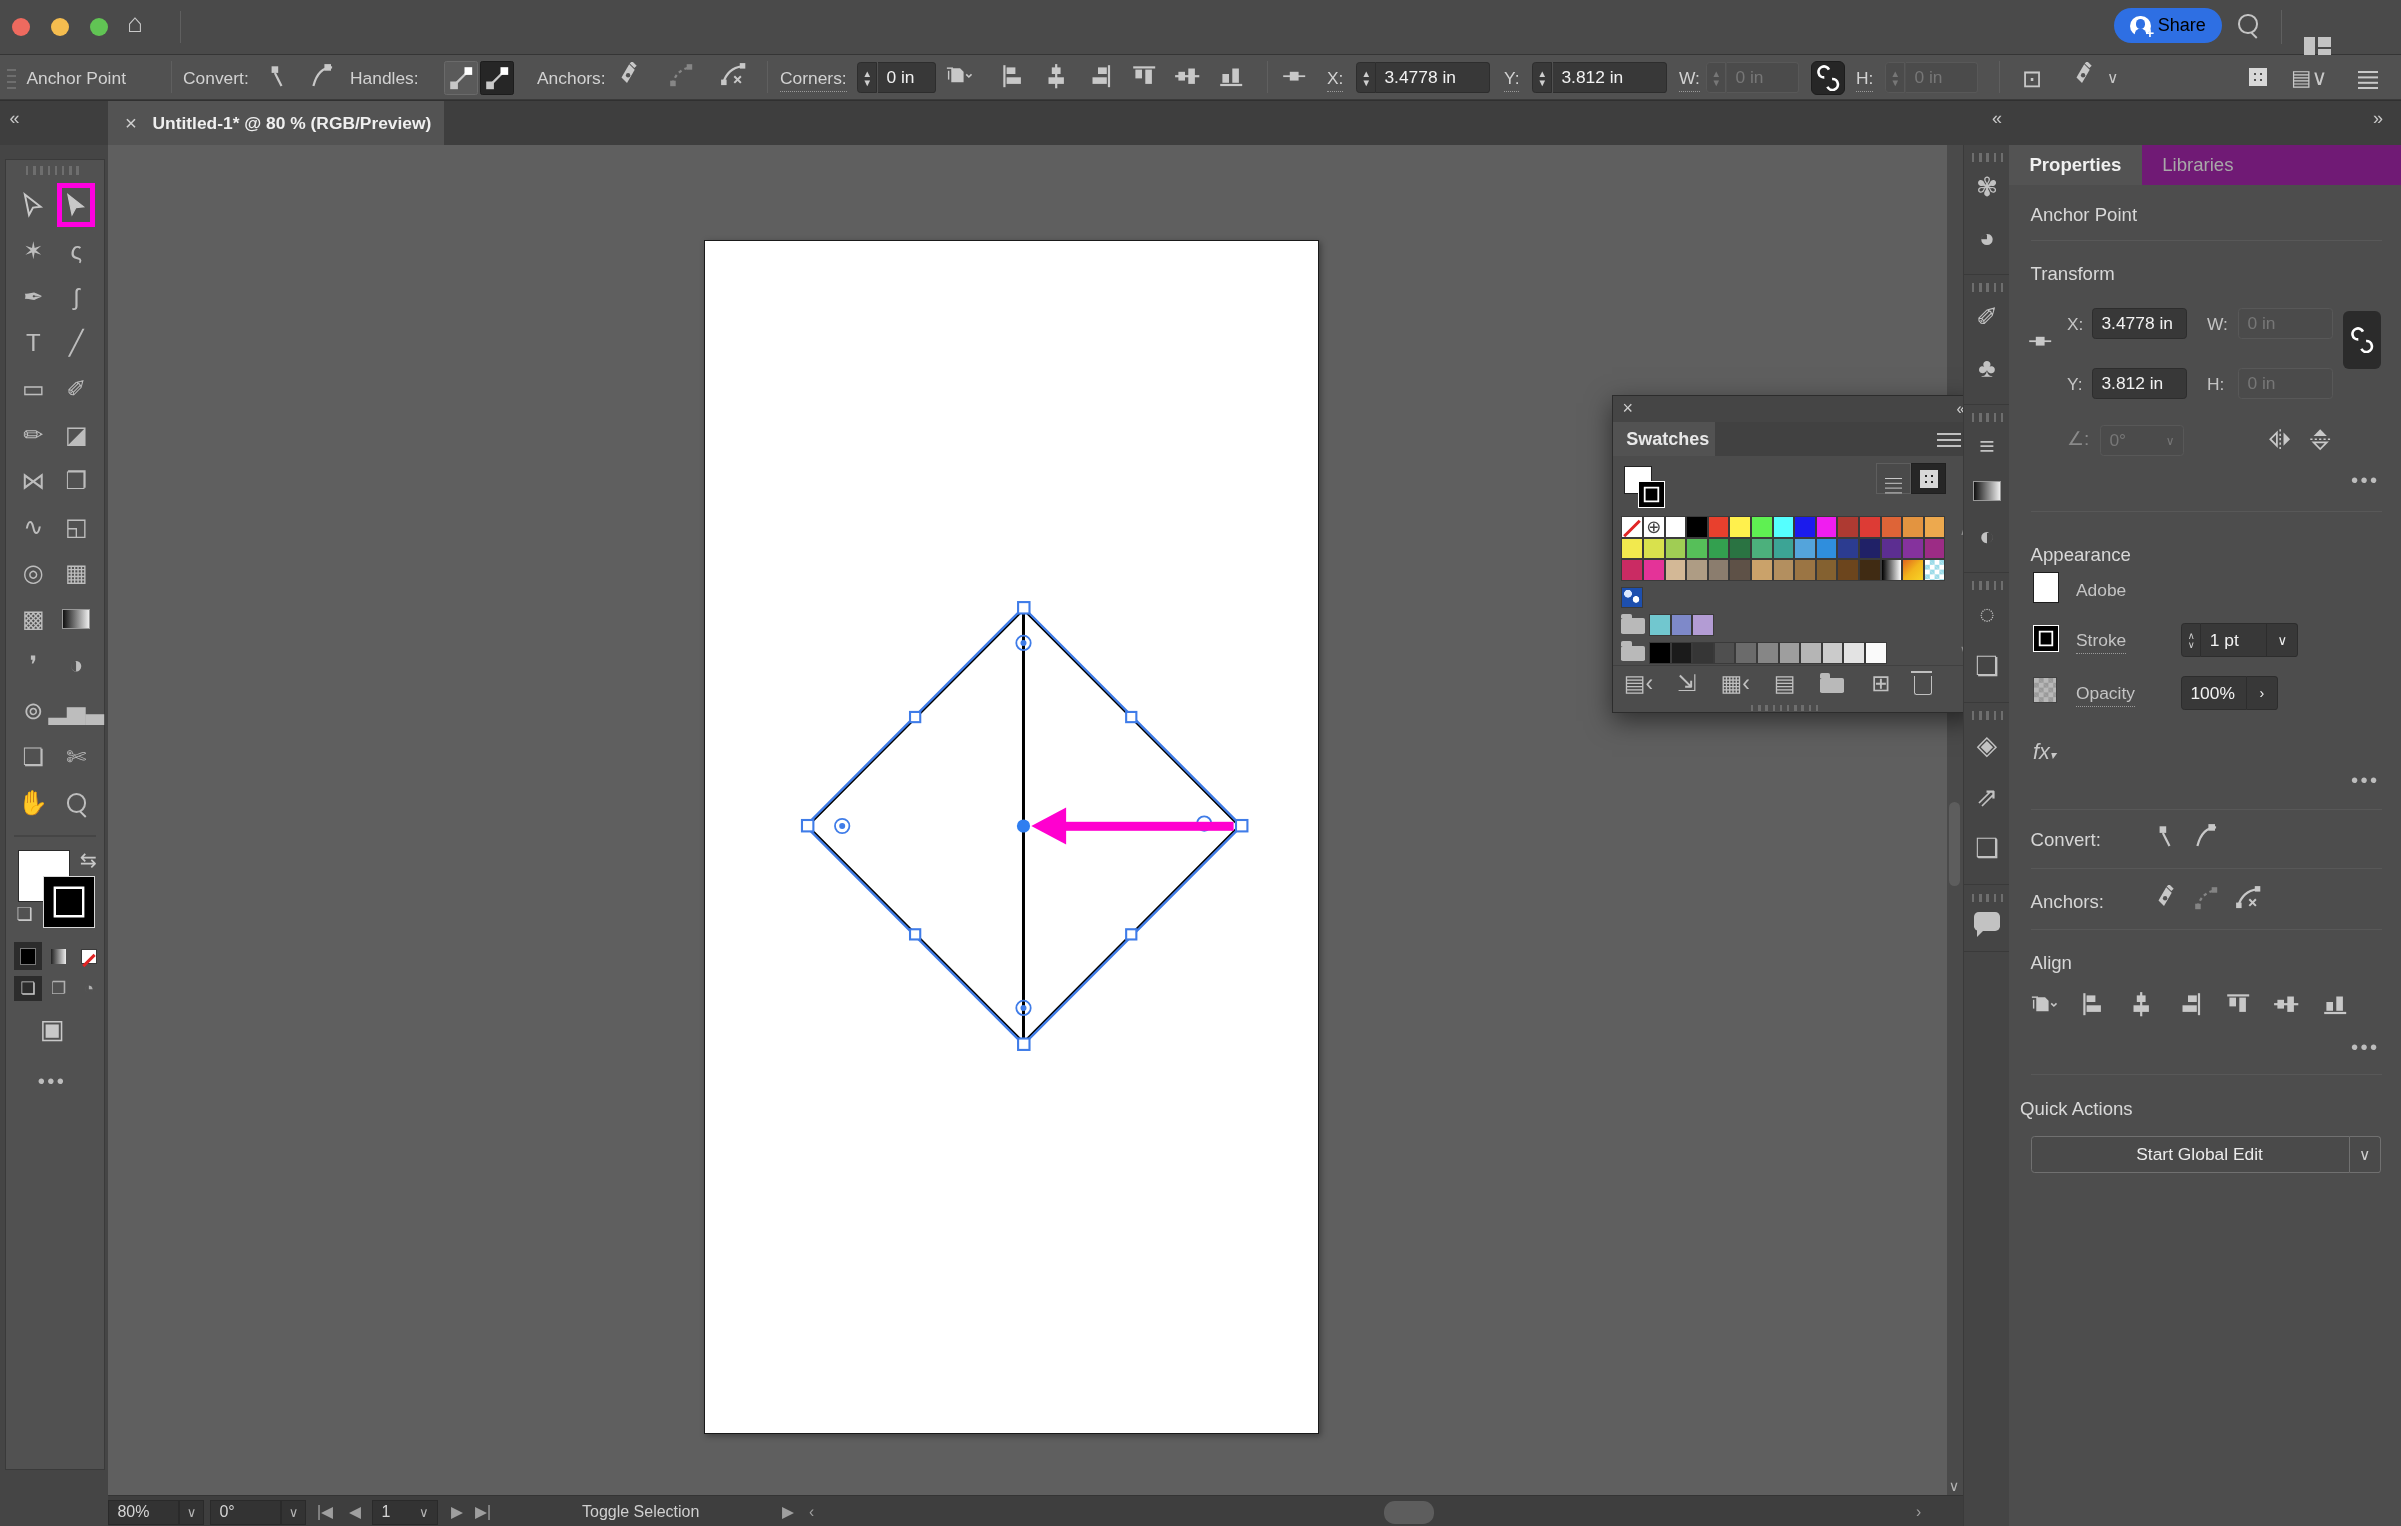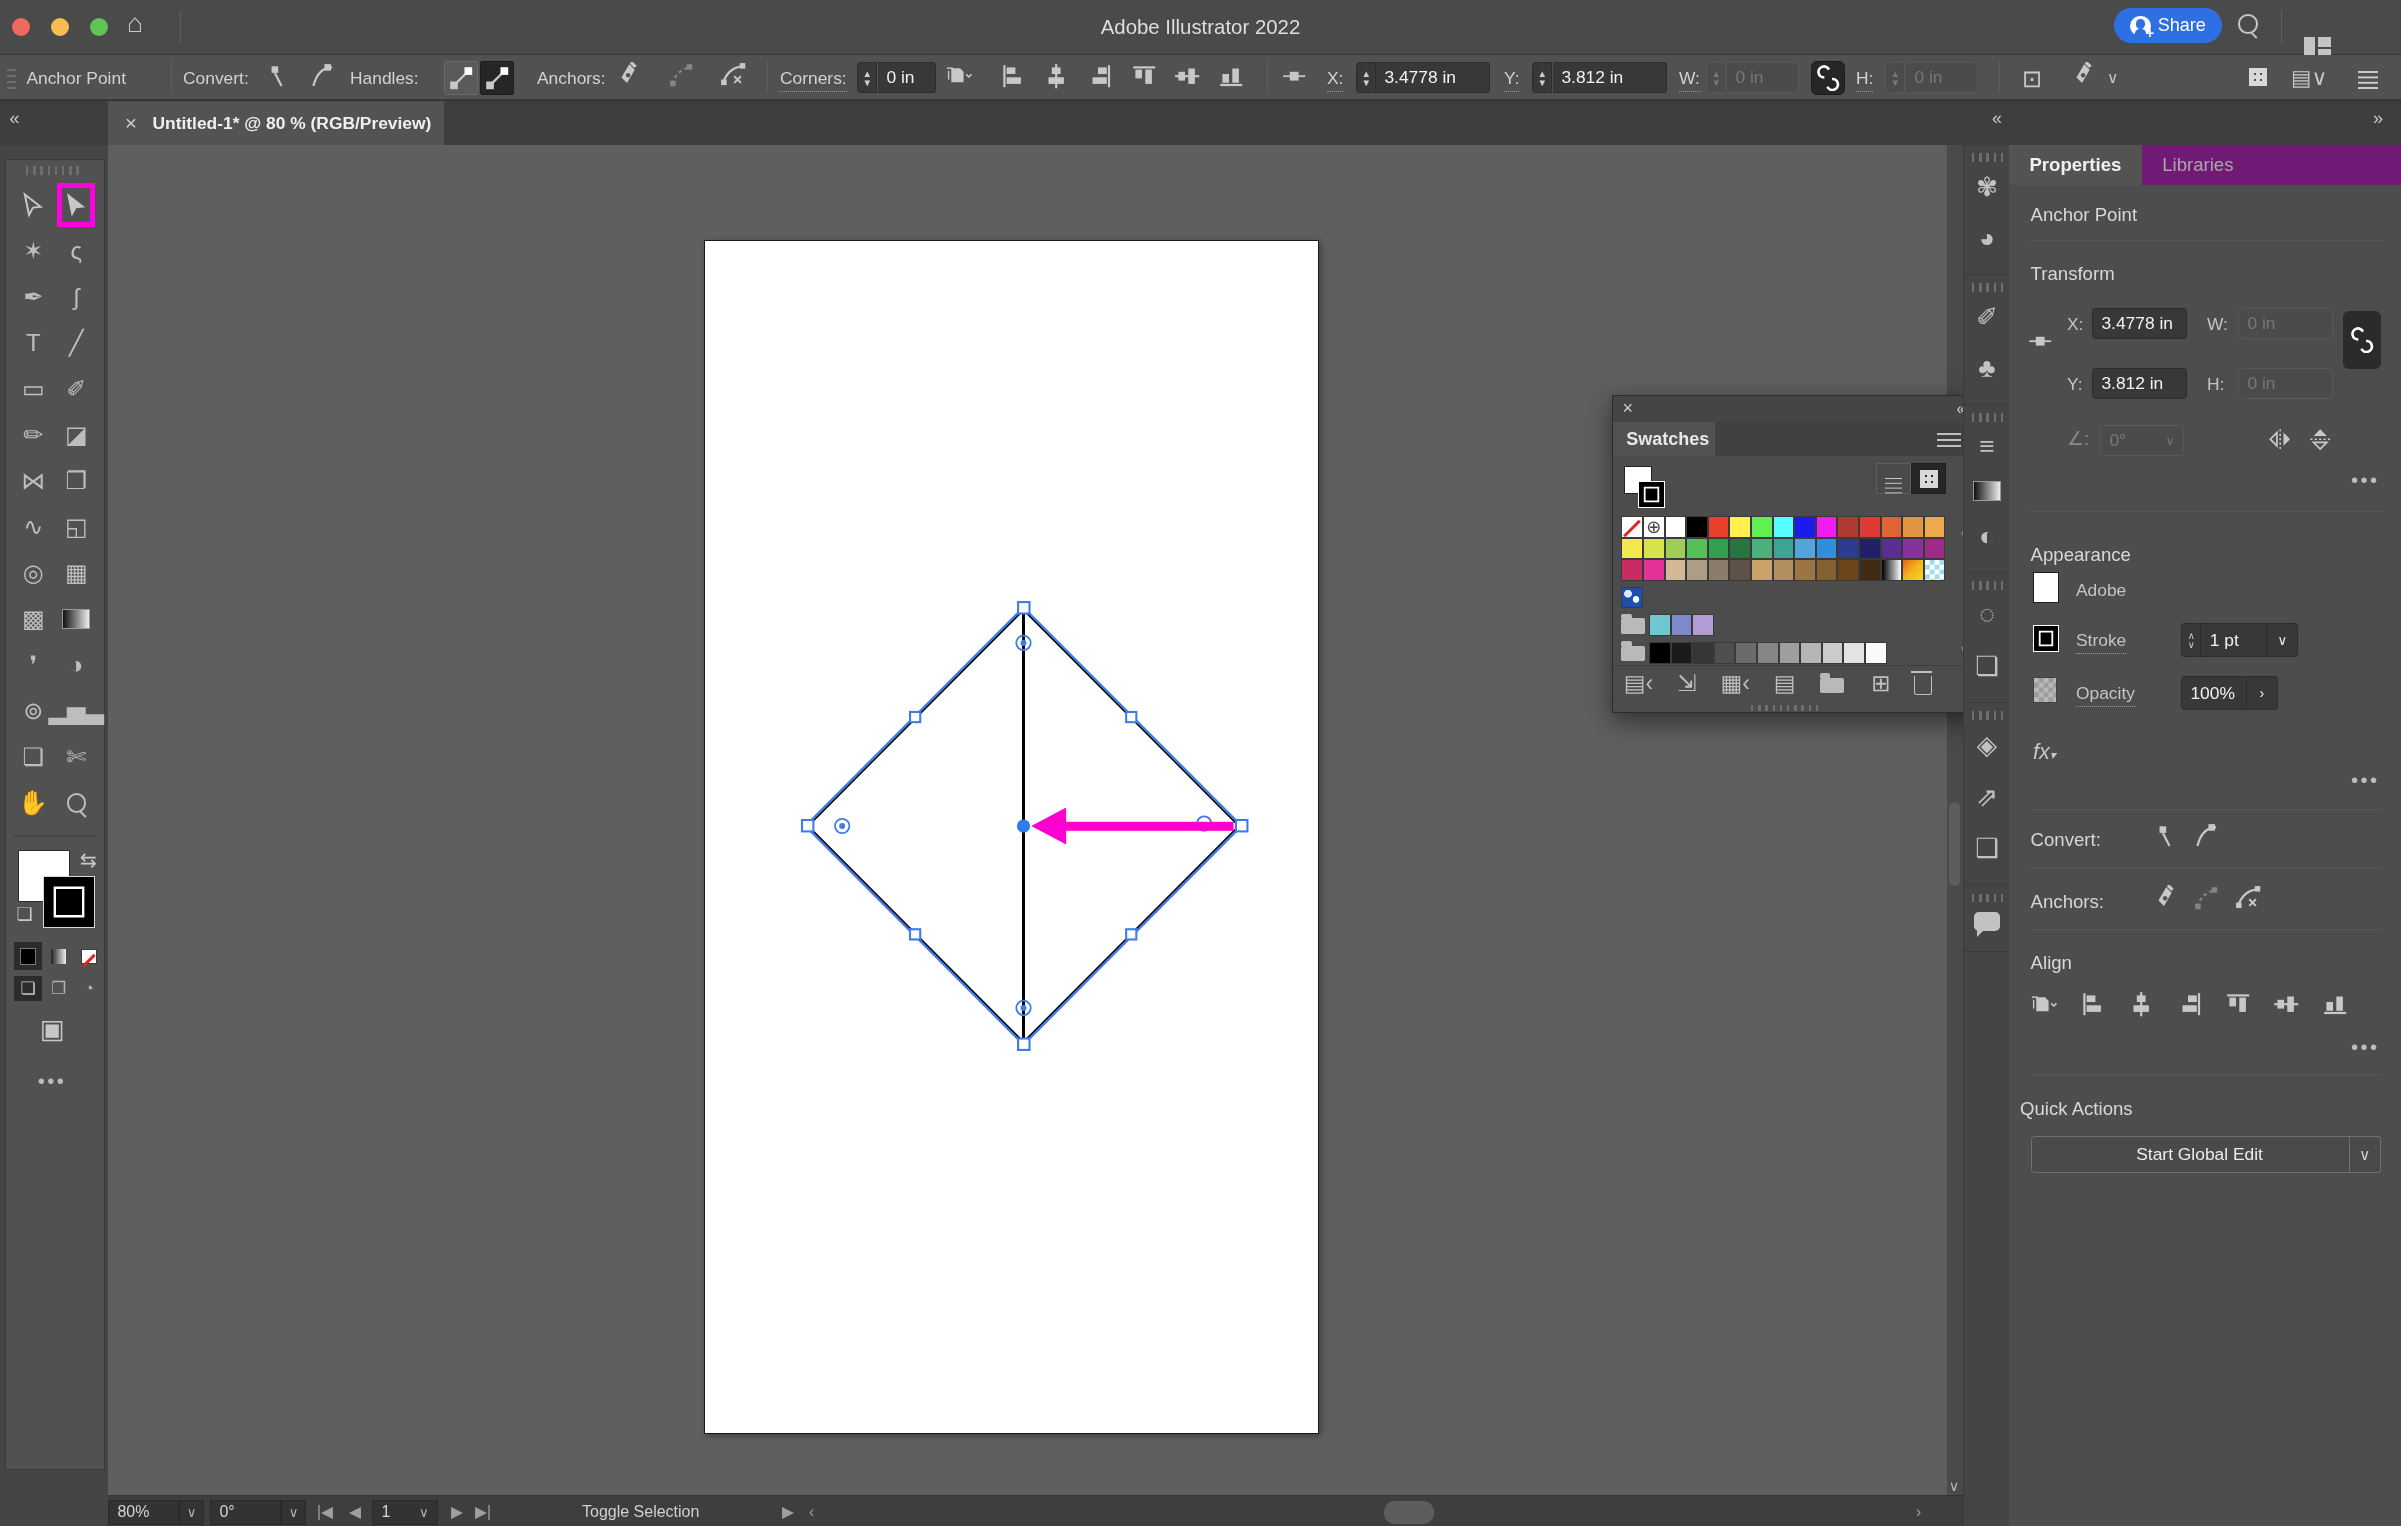--- a/index.html
+++ b/index.html
@@ -8,21 +8,21 @@
   .abs{position:absolute;}
   
   #titlebar{left:0;top:0;width:2401px;height:54px;background:#4a4a4a;border-bottom:1.2px solid #353535;}
   #controlbar{left:0;top:55px;width:2401px;height:44px;background:#515151;border-bottom:1.2px solid #3a3a3a;}
   #tabbar{left:0;top:101px;width:2401px;height:44px;background:#3e3e3e;}
   .tl{width:18px;height:18px;border-radius:50%;top:18px;}
   .home-ic{font-size:26.4px;color:#c9c9c9;top:8.4px;}
   .vsep{width:1.2px;background:#5f5f5f;}
   #app-title{width:100%;text-align:center;top:15.6px;font-size:20.4px;color:#dedede;}
   #share-btn{left:2114px;top:8.4px;width:108px;height:35px;background:#2e6fe3;border-radius:17.4px;
-     display:flex;align-items:center;justify-content:center;gap:7.2px;color:#ffffff;font-size:18px;}
+     display:flex;align-items:center;justify-content:center;gap:7.2px;color:#000000;font-size:18px;}
   .share-avi{width:20.4px;height:20.4px;border-radius:50%;background:#fff;position:relative;}
   .share-avi:after{content:"+";position:absolute;right:-3.6px;bottom:-4.8px;color:#fff;font-size:14.4px;font-weight:bold;}
   .share-avi:before{content:"";position:absolute;left:5.4px;top:3.6px;width:9.6px;height:9.6px;border-radius:50%;background:#2e6fe3;box-shadow:0 10.8px 0 1.2px #2e6fe3;}
   .lens{display:inline-block;width:15.6px;height:15.6px;border:2.4px solid #c4c4c4;border-radius:50%;position:relative;}
   .lens:after{content:"";position:absolute;width:2.4px;height:8.4px;background:#c4c4c4;left:13.2px;top:14.4px;transform:rotate(-45deg);}
   .ws-ic{width:26.4px;height:21.6px;position:relative;}
   .ws-ic i{position:absolute;background:#c4c4c4;}
   .panel-ic{width:28px;height:20.4px;border:2.4px solid #c4c4c4;position:relative;}
   .panel-ic:before{content:"⋮";position:absolute;left:1.2px;top:-3.6px;font-size:15.6px;color:#c4c4c4;}
   
@@ -113,21 +113,20 @@
 </style>
 </head>
 <body>
 
 <div class="abs" id="titlebar">
   <div class="abs tl" style="left:12px;background:#ee6a5f;"></div>
   <div class="abs tl" style="left:51px;background:#f5bd4f;"></div>
   <div class="abs tl" style="left:90px;background:#61c454;"></div>
   <div class="abs home-ic" style="left:127px;">⌂</div>
   <div class="abs vsep" style="left:180px;top:10.8px;height:32px;"></div>
-  <div class="abs" id="app-title">Adobe Illustrator 2022</div>
   <div class="abs" id="share-btn">
     <span class="share-avi"></span>
     <span>Share</span>
   </div>
   <div class="abs lens" style="left:2238px;top:14.4px;"></div>
   <div class="abs vsep" style="left:2281px;top:9.6px;height:34px;"></div>
   <div class="abs ws-ic" style="left:2304px;top:15.6px;">
     <i style="left:0;top:0;width:10.8px;height:21.6px;"></i>
       <i style="left:14px;top:0;width:12.6px;height:9.6px;"></i>
       <i style="left:14px;top:12px;width:12.6px;height:9.6px;"></i>

